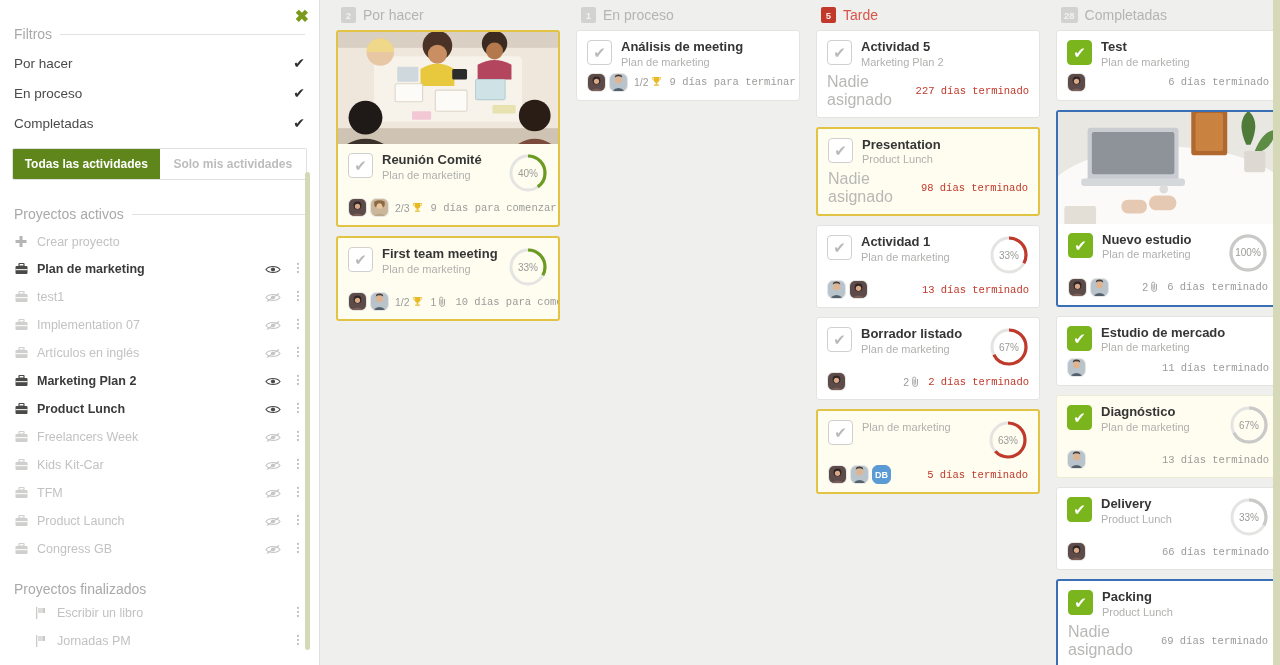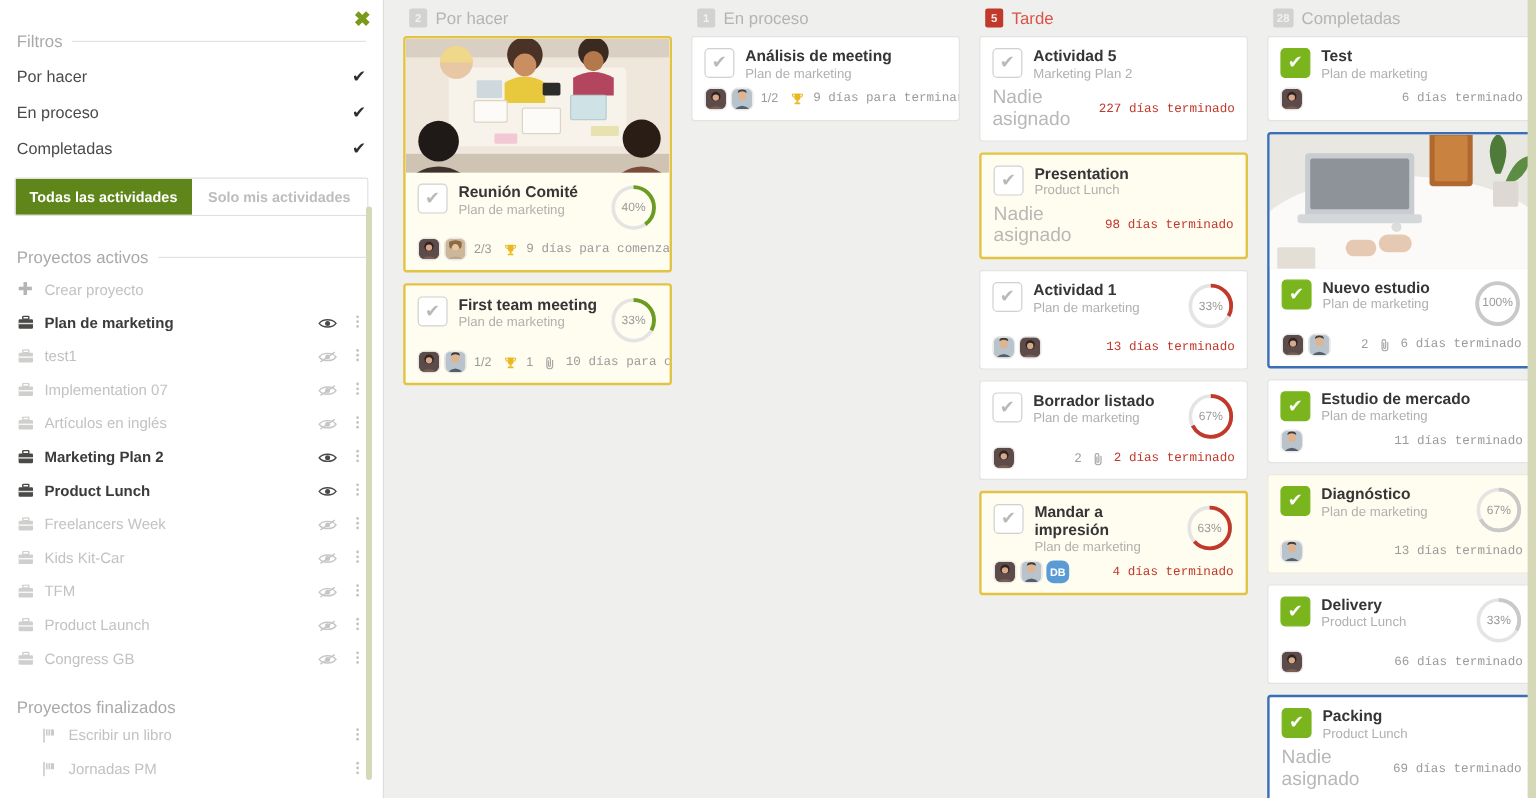--- a/index.html
+++ b/index.html
@@ -139,21 +139,21 @@
     width: 19px; height: 19px; border-radius: 6px;
     border: 1px solid #e6e6e4; overflow: hidden; display: block;
   }
   .av svg { display: block; width: 100%; height: 100%; }
   .av.initials {
     background: #5b9bd5; color: #fff; font-size: 9px; font-weight: bold;
     display: flex; align-items: center; justify-content: center;
     border-color: #5b9bd5;
   }
   .foot-right { display: flex; align-items: center; gap: 8px; font-size: 10.5px; color: #9b9b99; white-space: nowrap; }
-  .meta { display: flex; align-items: flex-end; gap: 10px; }
+  .meta { display: flex; align-items: flex-start; gap: 2px; }
   .due { color: #9b9b99; font-family: Liberation Mono, monospace; }
   .due.late { color: #c0392b; }
   .noassign { font-size: 16px; color: #b8b8b6; }
 
   .right-track {
     position: absolute; right: 0; top: 0; width: 7px; height: 665px;
     background: #d6d9b8;
   }
 </style>
 </head>
@@ -781,21 +781,20 @@
                     </svg>
                   </span>
                   <span class="due late">2 días terminado</span>
                 </span>
               </div>
             </article>
             <article class="card hl">
               <div class="card-main">
                 <div class="chk">✔</div>
                 <div class="card-text">
-                  <div class="card-title">Mandar a impresión</div>
                   <div class="card-proj">Plan de marketing</div>
                 </div>
                 <div class="ring">
                   <svg width="40" height="40">
                     <circle cx="20" cy="20" r="17" fill="none" stroke="#e4e4e2" stroke-width="3"></circle>
                     <circle cx="20" cy="20" r="17" fill="none" stroke="#c0392b" stroke-width="3.2" stroke-linecap="butt" stroke-dasharray="106.8" stroke-dashoffset="39.5"></circle>
                   </svg>
                   <span class="pct">63%</span>
                 </div>
               </div>
@@ -813,21 +812,21 @@
                     <svg viewBox="0 0 20 20">
                       <rect width="20" height="20" fill="#b9c3cc"></rect>
                       <circle cx="10" cy="7" r="4" fill="#e0b48f"></circle>
                       <path d="M5.6 4 q4.4 -3 8.8 0 q0 -3.4 -4.4 -3.4 q-4.4 0 -4.4 3.4z" fill="#4a3a30"></path>
                       <path d="M2.5 20 q7.5 -7 15 0 z" fill="#53606b"></path>
                     </svg>
                   </span>
                   <span class="av initials">DB</span>
                 </span>
                 <span class="foot-right">
-                  <span class="due late">4 días terminado</span>
+                  <span class="due late">5 días terminado</span>
                 </span>
               </div>
             </article>
           </div>
         </section>
         <section class="column">
           <div class="col-head">
             <span class="col-count">28</span>
             <span class="col-title">Completadas</span>
           </div>

